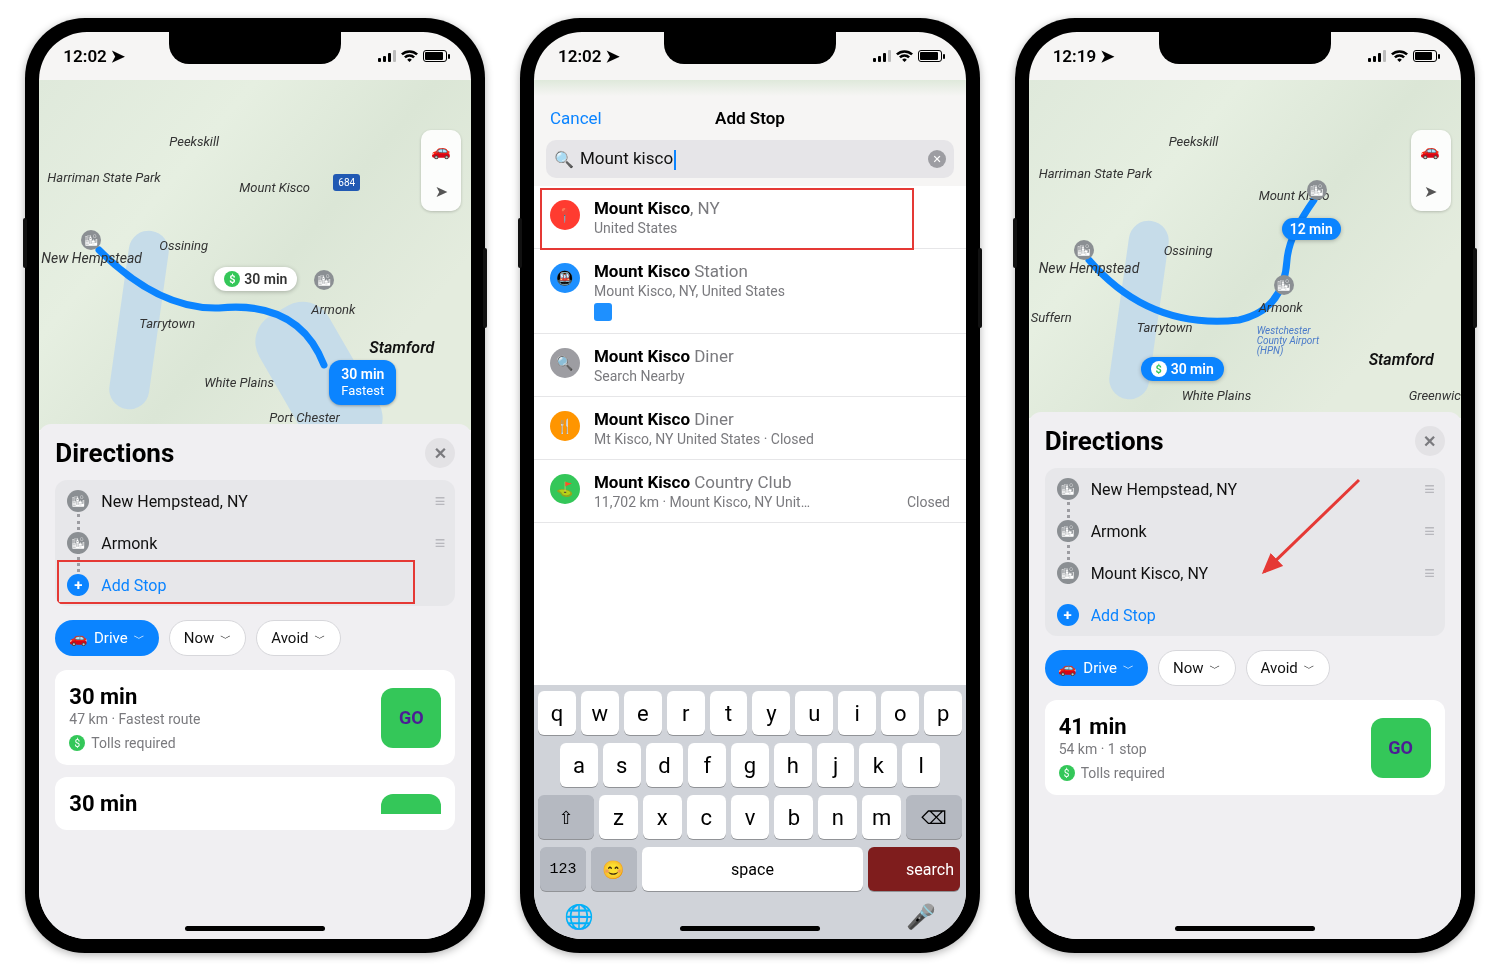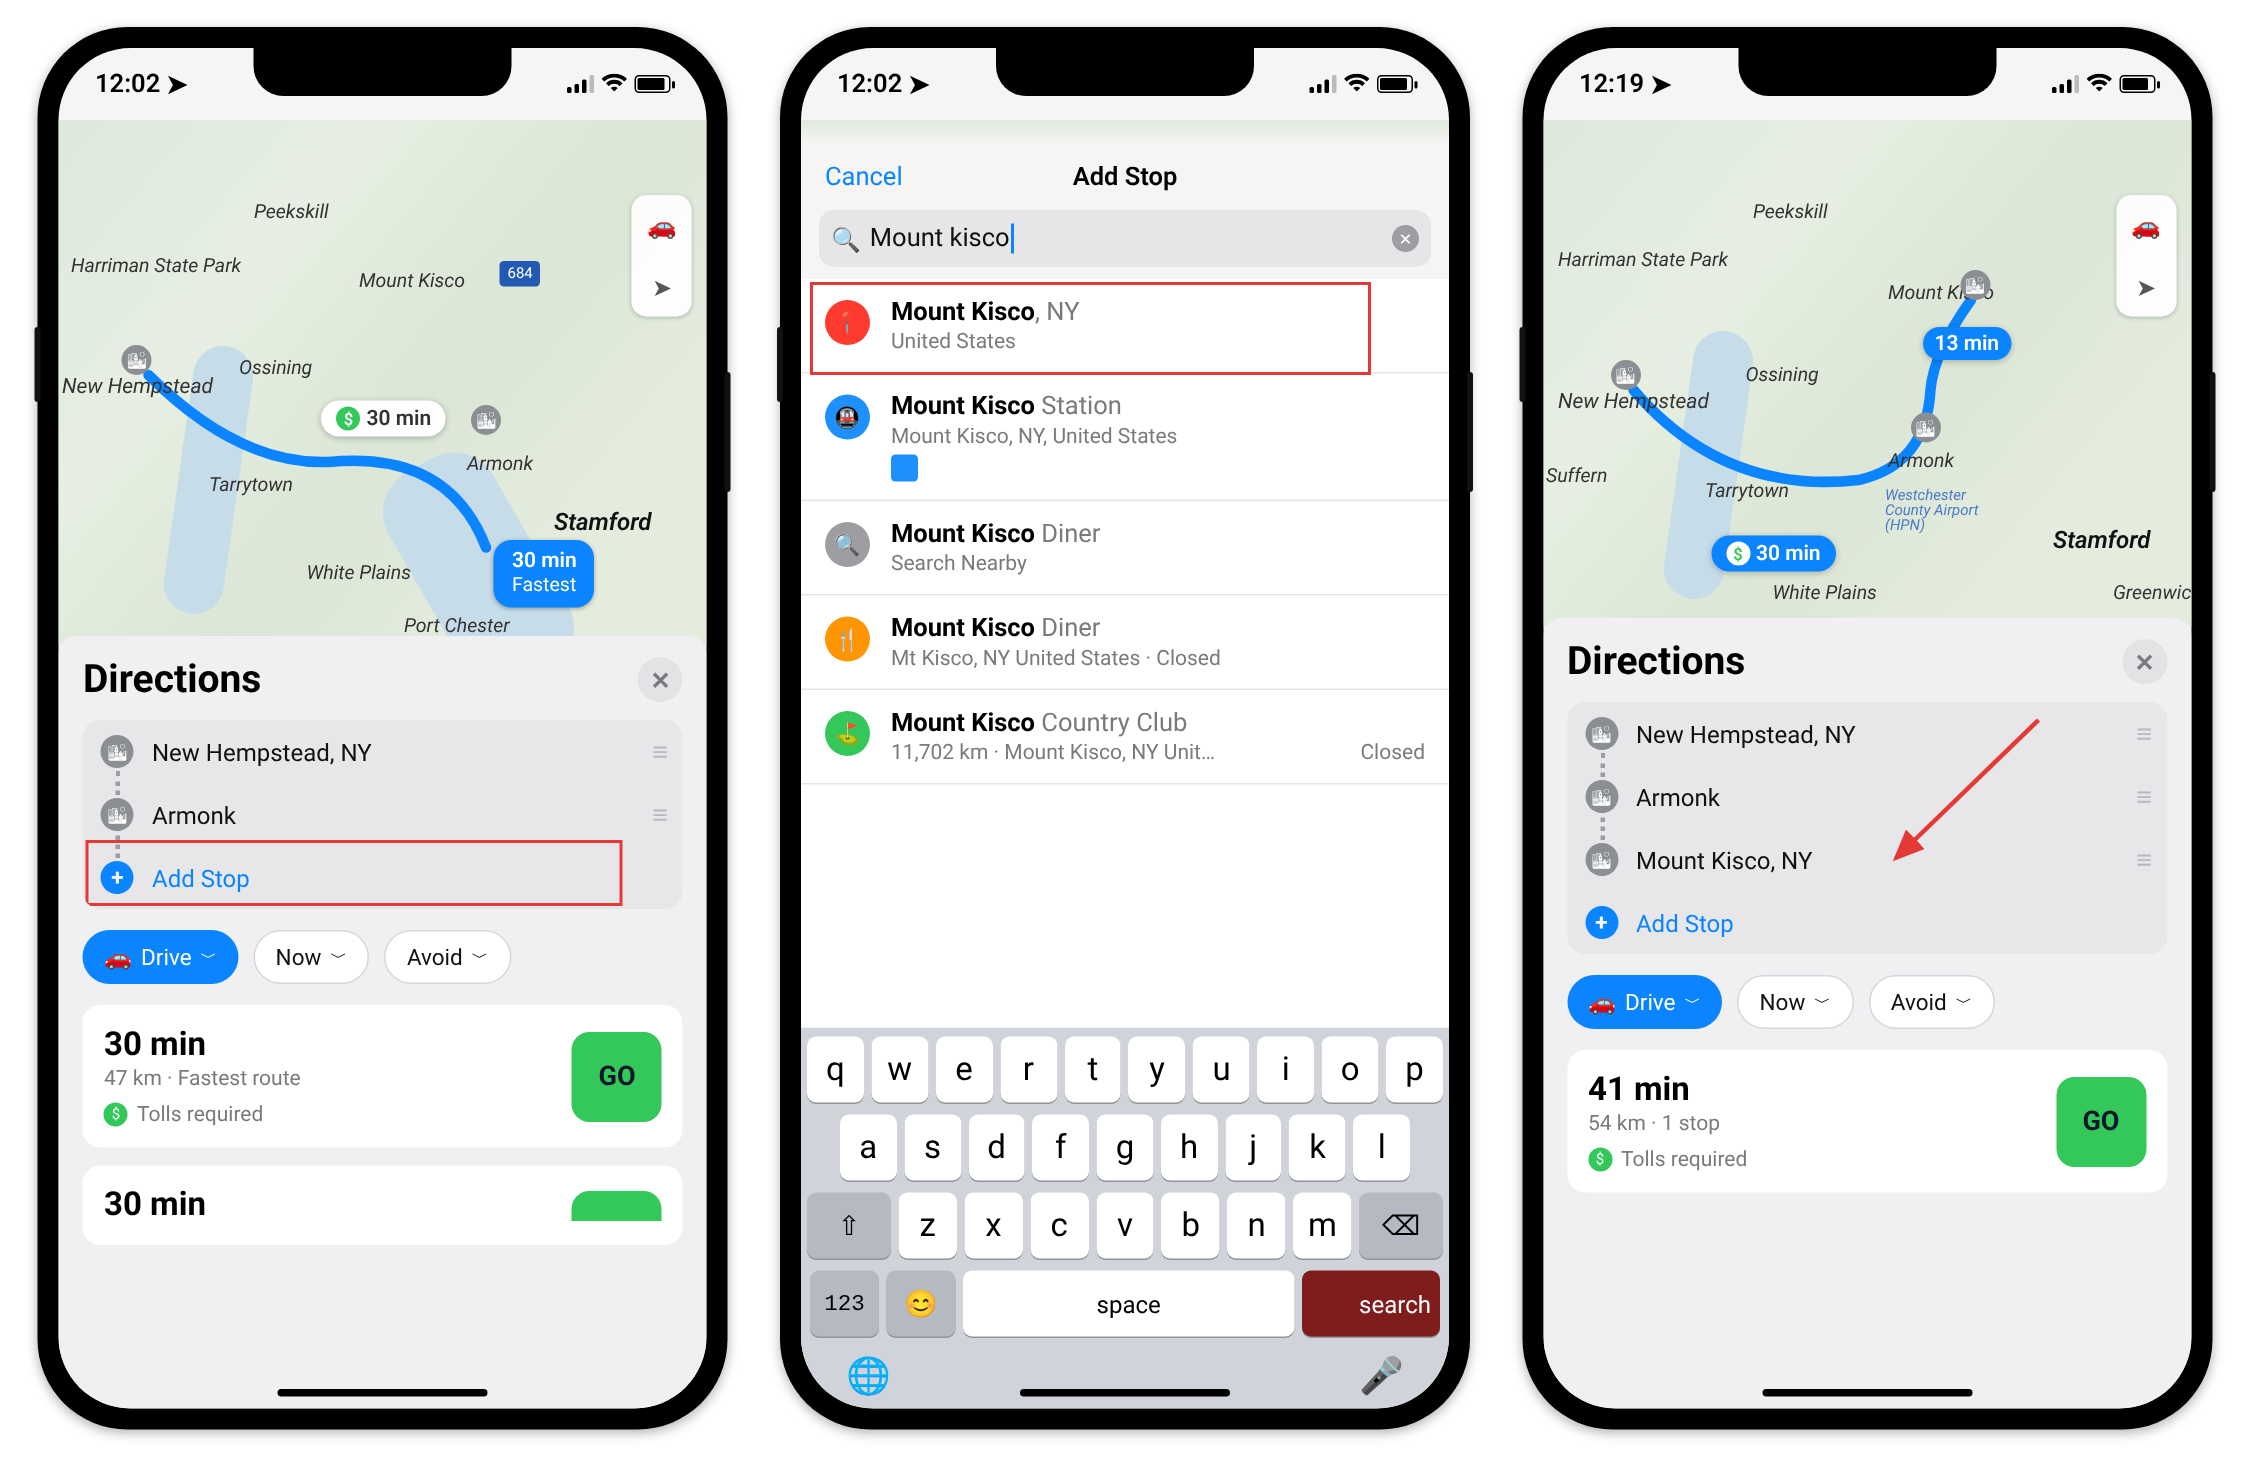--- a/index.html
+++ b/index.html
@@ -51,21 +51,21 @@
   .filters{display:flex;gap:10px;margin-bottom:14px;}
   .pill{border-radius:20px;padding:8px 14px;font-size:15px;display:flex;align-items:center;gap:6px;background:#fff;border:1px solid #d7d7db;color:#111;}
   .pill.primary{background:#0b84ff;color:#fff;border:none;}
   .chev{font-size:11px;}
   .route-card{background:#fff;border-radius:12px;padding:14px;display:flex;align-items:center;gap:12px;margin-bottom:12px;}
   .route-card .info{flex:1;}
   .route-card .time{font-size:22px;font-weight:700;}
   .route-card .dist{font-size:14px;color:#7a7a7e;margin-top:2px;}
   .route-card .tolls{font-size:14px;color:#7a7a7e;margin-top:8px;display:flex;align-items:center;gap:6px;}
   .dollcirc{width:16px;height:16px;background:#34c759;border-radius:50%;color:#fff;font-size:10px;display:flex;align-items:center;justify-content:center;}
-  .go{background:#34c759;color:#0f172a;font-weight:700;font-size:18px;border-radius:12px;width:60px;height:60px;display:flex;align-items:center;justify-content:center;}
+  .go{background:#34c759;color:#4c1d95;font-weight:700;font-size:18px;border-radius:12px;width:60px;height:60px;display:flex;align-items:center;justify-content:center;}
   .home-indicator{position:absolute;bottom:8px;left:50%;transform:translateX(-50%);width:140px;height:5px;background:#000;border-radius:3px;z-index:60;}
   .red-box{position:absolute;border:2.5px solid #e53935;pointer-events:none;}
   .red-arrow{position:absolute;pointer-events:none;}
 
   
   .nav2{height:44px;display:flex;align-items:center;justify-content:center;position:relative;}
   .nav2 .cancel{position:absolute;left:16px;color:#0b84ff;font-size:17px;}
   .nav2 .title{font-size:17px;font-weight:600;}
   .search-wrap{padding:0 12px 8px;background:#f6f5f4;}
   .searchbar{background:#e6e5e8;border-radius:10px;height:38px;display:flex;align-items:center;padding:0 8px;gap:6px;}
@@ -370,21 +370,21 @@
       <span class="label" style="left:230px;top:220px;">Armonk</span>
       <span class="label" style="left:108px;top:240px;">Tarrytown</span>
       <span class="bold-label label" style="left:340px;top:270px;">Stamford</span>
       <span class="label" style="left:153px;top:308px;">White Plains</span>
       <span class="label" style="left:380px;top:308px;">Greenwich</span>
       <span class="label" style="left:2px;top:230px;">Suffern</span>
       <span class="label" style="left:228px;top:246px;font-size:10px;color:#4b7bc9;max-width:80px;white-space:normal;line-height:1;">Westchester County Airport (HPN)</span>
       <span class="city-pin" style="left:45px;top:160px;">🏙</span>
       <span class="city-pin" style="left:245px;top:195px;">🏙</span>
       <span class="city-pin" style="left:278px;top:100px;">🏙</span>
-      <div class="badge blue" style="left:253px;top:138px;padding:3px 8px;">13 min</div>
+      <div class="badge blue" style="left:253px;top:138px;padding:3px 8px;">12 min</div>
       <div class="badge blue" style="left:112px;top:277px;">
           <span class="doll" style="background:#fff;color:#34c759;">$</span>
           <span>30 min</span>
         </div>
       <div class="map-btns">
         <div>🚗</div>
         <div>➤</div>
       </div>
     </div>
 

